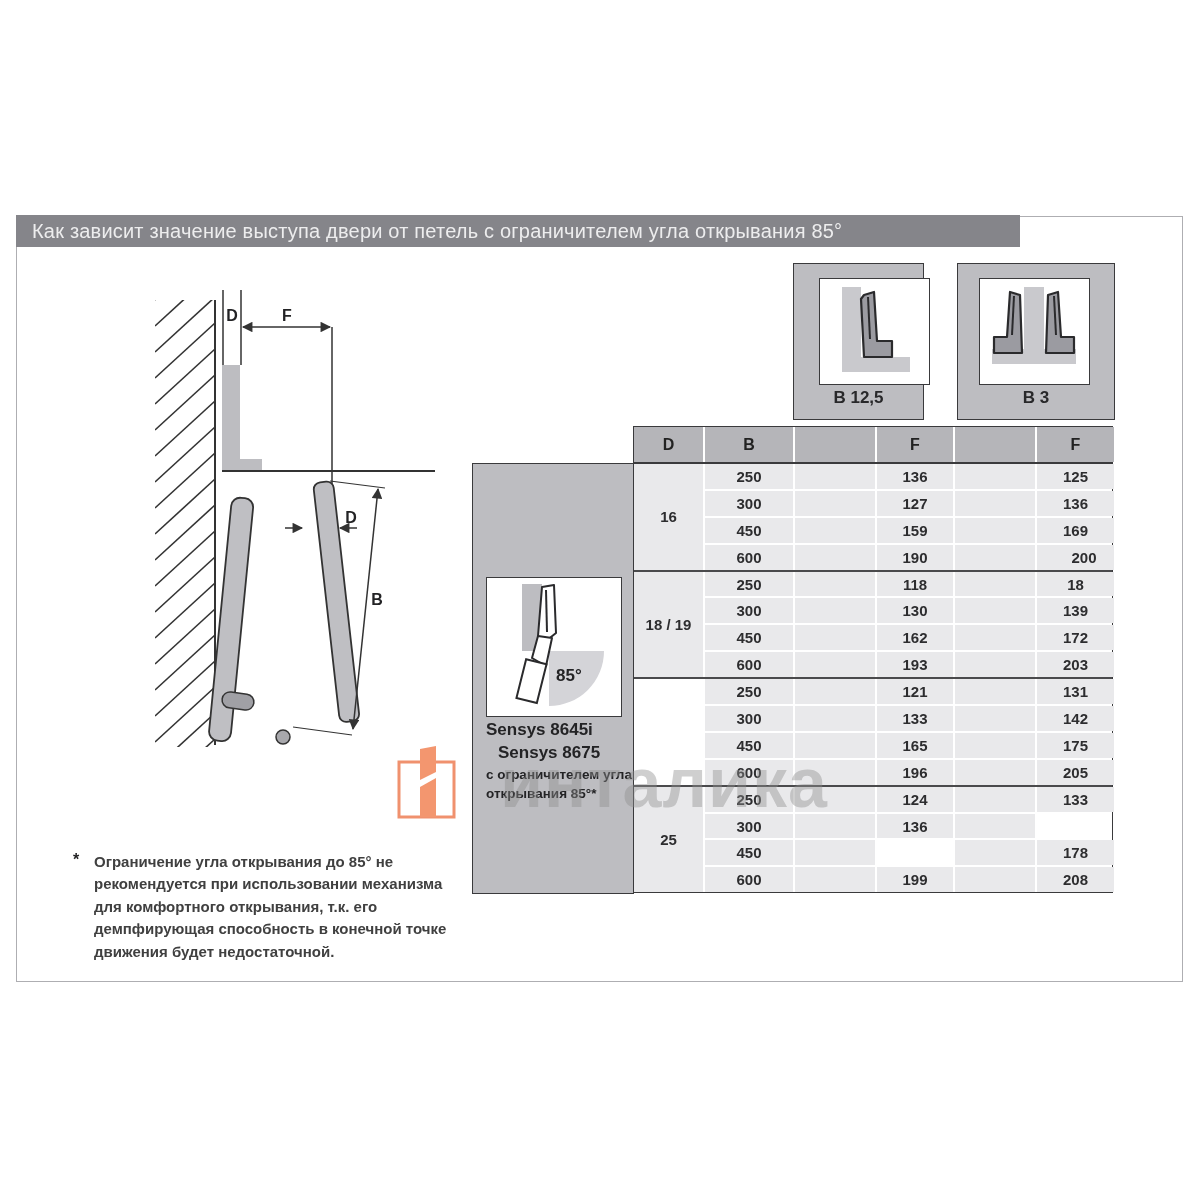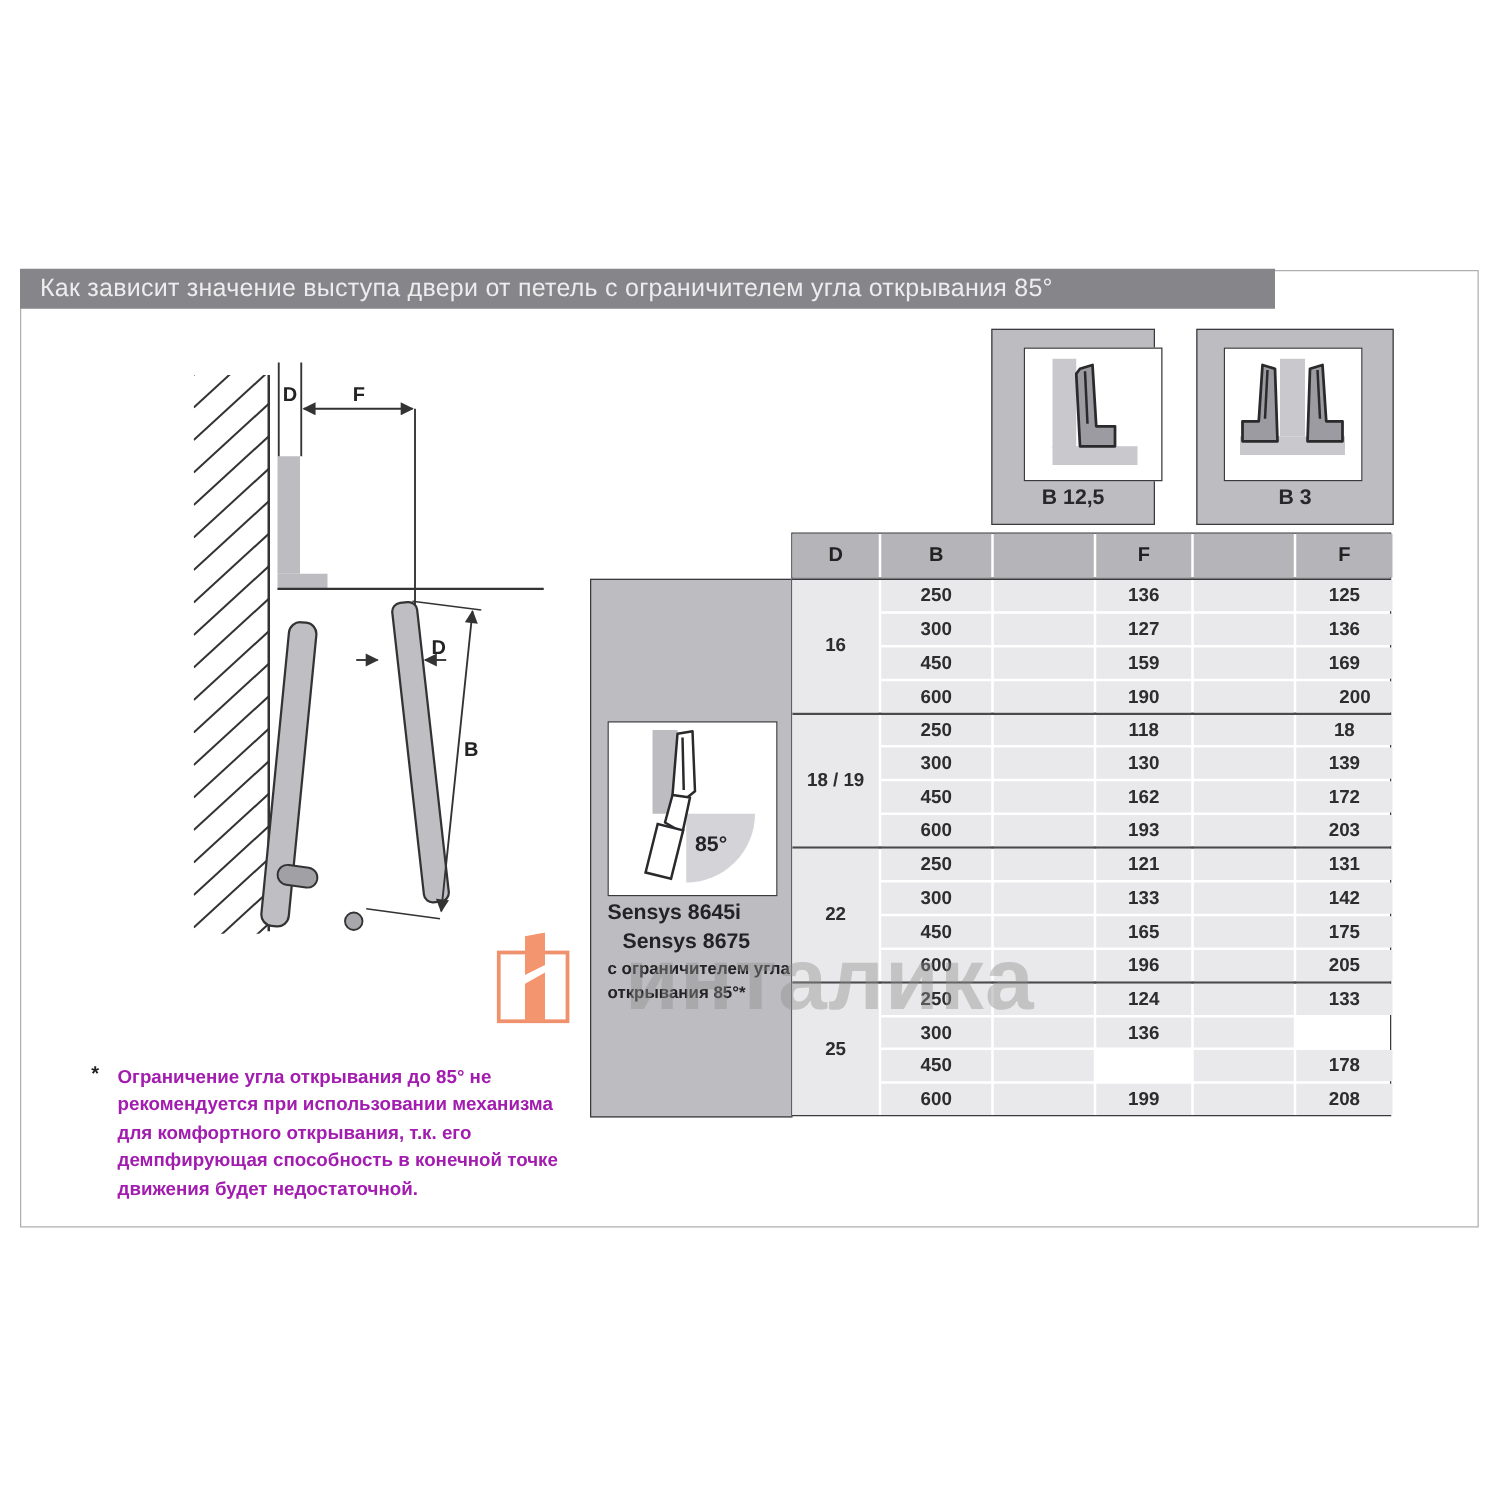--- a/index.html
+++ b/index.html
@@ -50,21 +50,21 @@
   .model1 { top:256px; } .model2 { top:279px;margin-left:12px; }
   .pnote { position:absolute; left:13px; font-weight:bold; font-size:13.5px; color:#232325; white-space:nowrap; }
   .pnote1 { top:303px; } .pnote2 { top:322px; }
 
   
   .drawing { position:absolute; left:150px; top:275px; z-index:1; }
 
   
   .fnmark { position:absolute; left:73px; top:851px; font-weight:bold; font-size:16px; color:#1f1f21; }
   .fnlines { position:absolute; left:94px; top:851px; font-weight:bold; font-size:15px;
-             line-height:22.4px; color:#a21caf; }
+             line-height:22.4px; color:#404040; }
   .fnlines div { white-space:nowrap; }
 
   
   .wm { position:absolute; left:0; top:0; z-index:10; pointer-events:none; }
   .wmlogo { position:absolute; left:396px; top:746px; }
   .wmtext { position:absolute; left:452px; top:748px; font-size:70px; font-weight:bold;
             color:#8f8f8f; opacity:.42; letter-spacing:1px; line-height:1;padding-left:48px; }
 
   svg text { font-family:"Liberation Sans", sans-serif; }
 </style>
@@ -213,21 +213,20 @@
         <div class="cell" style="grid-area: 3 / 4;">162</div>
         <div class="cell" style="grid-area: 3 / 5;"></div>
         <div class="cell" style="grid-area: 3 / 6;">172</div>
         <div class="cell" style="grid-area: 4 / 2;">600</div>
         <div class="cell" style="grid-area: 4 / 3;"></div>
         <div class="cell" style="grid-area: 4 / 4;">193</div>
         <div class="cell" style="grid-area: 4 / 5;"></div>
         <div class="cell" style="grid-area: 4 / 6;">203</div>
       </div>
       <div class="tgroup">
-        <div class="cell dcell">22</div>
         <div class="cell" style="grid-area: 1 / 2;">250</div>
         <div class="cell" style="grid-area: 1 / 3;"></div>
         <div class="cell" style="grid-area: 1 / 4;">121</div>
         <div class="cell" style="grid-area: 1 / 5;"></div>
         <div class="cell" style="grid-area: 1 / 6;">131</div>
         <div class="cell" style="grid-area: 2 / 2;">300</div>
         <div class="cell" style="grid-area: 2 / 3;"></div>
         <div class="cell" style="grid-area: 2 / 4;">133</div>
         <div class="cell" style="grid-area: 2 / 5;"></div>
         <div class="cell" style="grid-area: 2 / 6;">142</div>

